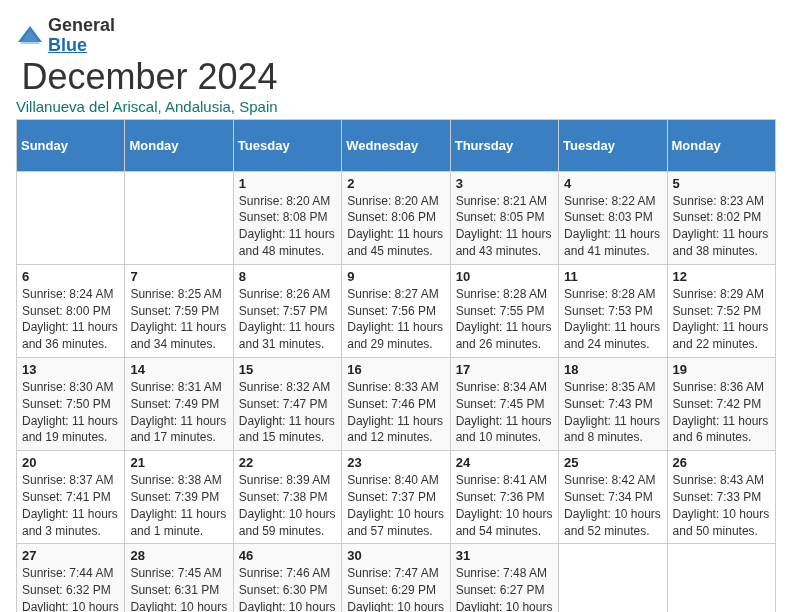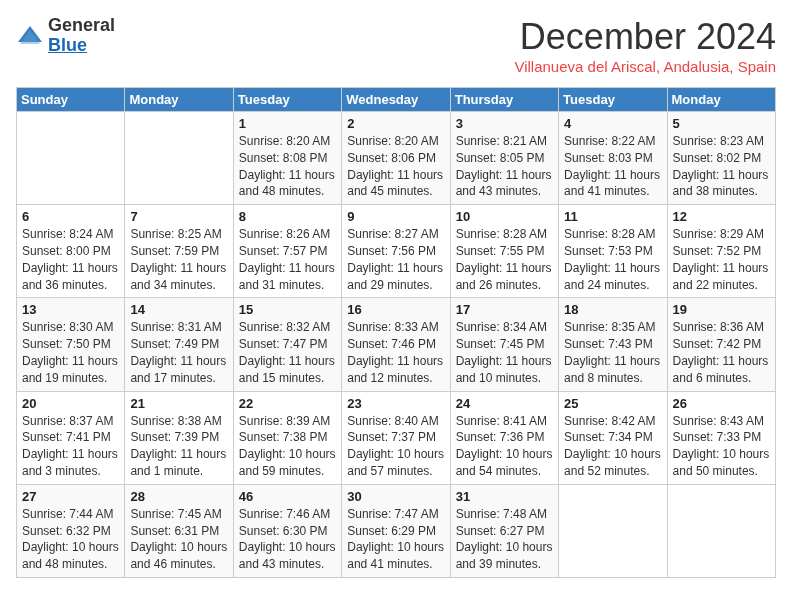--- a/index.html
+++ b/index.html
@@ -7,21 +7,22 @@
       font-family: Arial, sans-serif;
       background: #fff;
       width: 792px;
       min-height: 612px;
       padding: 16px;
     }
     .header {
       display: flex;
       align-items: flex-start;
       justify-content: space-between;
-      margin-bottom: 12px;
+      margin-bottom: 4px;
+      flex-direction: column;
     }
     .logo {
       display: flex;
       align-items: center;
       gap: 4px;
     }
     .logo-text {
       font-size: 18px;
       font-weight: bold;
       line-height: 1.1;
@@ -35,33 +36,33 @@
     .title-block {
       text-align: right;
     }
     .month-title {
       font-size: 36px;
       color: #333;
       font-weight: normal;
     }
     .subtitle {
       font-size: 15px;
-      color: #ef4444;
+      color: #0f766e;
     }
     table {
       width: 100%;
       border-collapse: collapse;
       table-layout: fixed;
     }
     thead tr th {
       background-color: #3a7fc1;
       color: #fff;
       font-size: 13px;
       font-weight: bold;
-      padding: 4px 4px;
+      padding: 18px 4px;
       text-align: left;
       border: 1px solid #ccc;
     }
     tbody tr td {
       border: 1px solid #ccc;
       vertical-align: top;
       padding: 4px 5px;
       font-size: 10.5px;
       color: #222;
       height: 80px;

